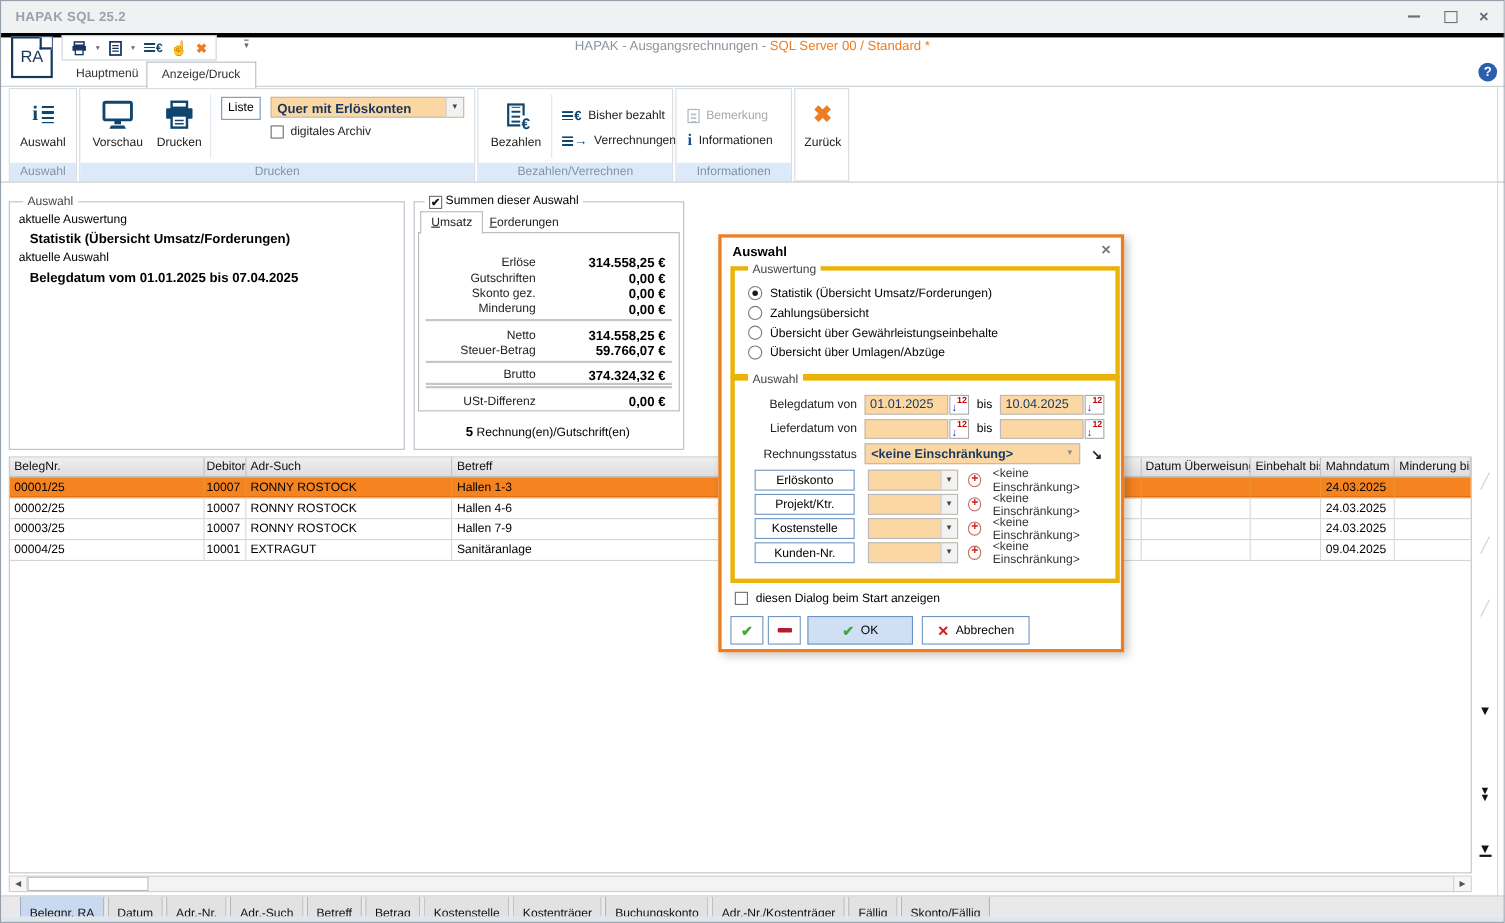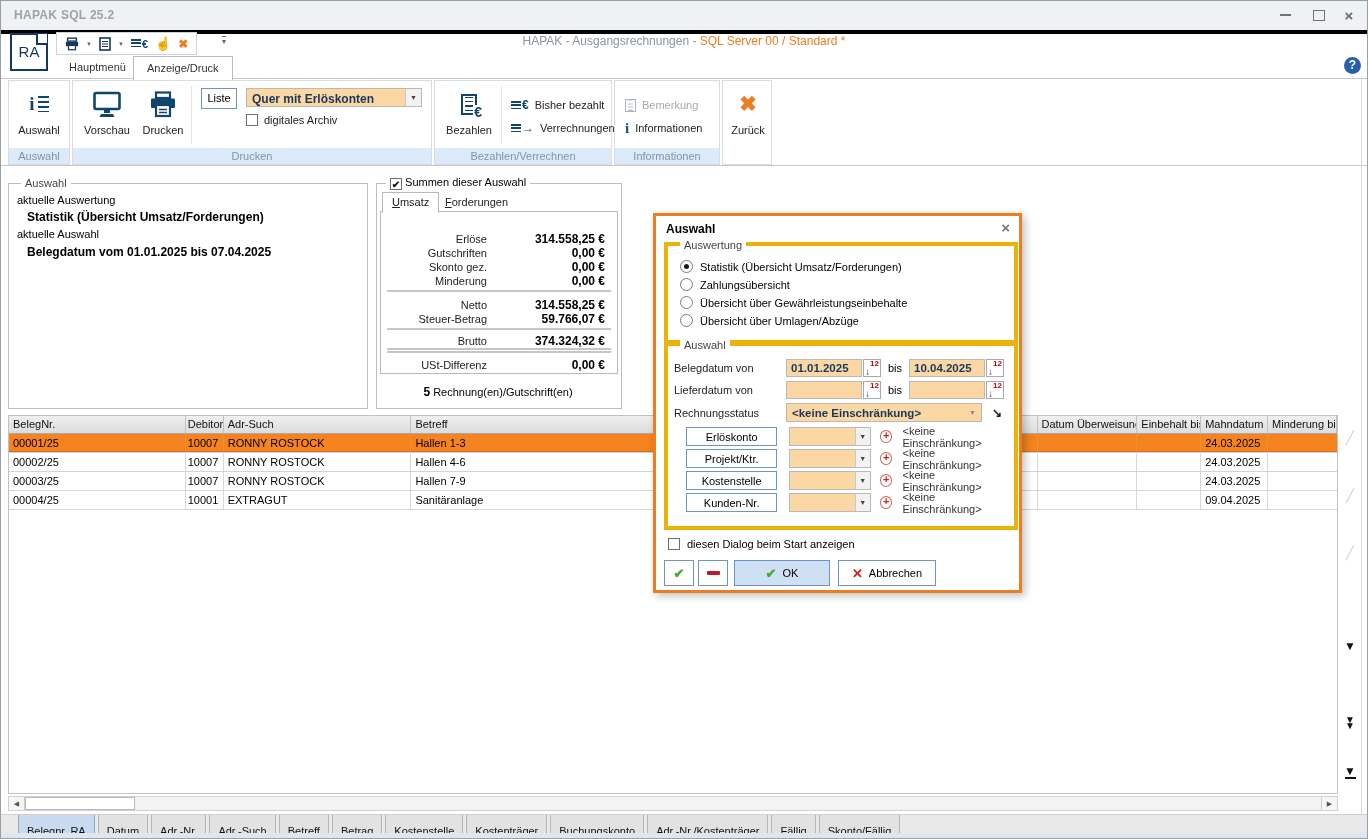--- a/index.html
+++ b/index.html
@@ -100,22 +100,22 @@
   
   #dialog{position:absolute;left:653px;top:213px;width:369px;height:380px;background:#fff;border:3px solid #ED7D21;box-sizing:border-box;z-index:100;box-shadow:3px 3px 8px rgba(0,0,0,.25)}
   #dialog .dtitle{position:absolute;left:10px;top:6px;font-weight:bold;font-size:12px}
   #dialog .dclose{position:absolute;right:9px;top:3px;font-size:15px;font-weight:bold;color:#777}
   .dfs{position:absolute;border:4px solid #eab308}
   .dfs .legend{position:absolute;top:-7px;left:12px;background:#fff;padding:0 4px;color:#444}
   .radio{display:inline-block;width:13px;height:13px;border:1px solid #7a7a7a;border-radius:50%;background:#fff;box-sizing:border-box;position:relative;flex:none}
   .radio.on::after{content:"";position:absolute;left:3px;top:3px;width:5px;height:5px;border-radius:50%;background:#1a1a1a}
   .rrow{position:absolute;left:12px;display:flex;align-items:center;gap:7px;height:15px}
   .frow{position:absolute;left:6px;height:19px;display:flex;align-items:center}
-  .flabel{width:112px;padding-right:7px;box-sizing:border-box;color:#222}
-  .dinput{width:76px;height:18px;background:#FBD7A3;border:1px solid #b9b9b9;box-sizing:border-box;font-weight:bold;color:#17375E;line-height:16px;padding-left:4px;font-size:11.5px}
+  .flabel{width:112px;text-align:right;padding-right:7px;box-sizing:border-box;color:#222}
+  .dinput{width:76px;height:18px;background:#FBD7A3;border:1px solid #b9b9b9;box-sizing:border-box;font-weight:normal;color:#17375E;line-height:16px;padding-left:4px;font-size:11.5px}
   .calbtn{width:18px;height:18px;border:1px solid #a9a9a9;background:#fff;box-sizing:border-box;position:relative;margin-left:1px}
   .calbtn .n{position:absolute;right:1px;top:0;font-size:8px;font-weight:bold;color:#c30000;line-height:8px}
   .calbtn .a{position:absolute;left:1px;bottom:0;font-size:10px;font-weight:bold;color:#2233cc;line-height:9px}
   .catbtn{width:94px;height:19px;border:1px solid #7096c0;background:#fff;text-align:center;line-height:18px;box-sizing:border-box}
   .scombo{width:84px;height:19px;background:#FBD7A3;border:1px solid #b9b9b9;box-sizing:border-box;display:flex;align-items:center}
   .scombo .aseg{margin-left:auto;width:14px;align-self:stretch;background:#f2f2f2;border-left:1px solid #c8c8c8;display:flex;align-items:center;justify-content:center;font-size:7px;color:#444}
   .pluscirc{display:inline-block;width:13px;height:13px;border:1.5px solid #c96a5a;border-radius:50%;box-sizing:border-box;color:#c22;font-weight:bold;font-size:11px;line-height:9px;text-align:center}
   .nofilter{color:#333}
   .diag{font-weight:bold;color:#222;font-size:12px}
   .dbtn{position:absolute;top:344px;height:26px;border:1px solid #7096c0;background:#fff;box-sizing:border-box;display:flex;align-items:center;justify-content:center;gap:6px}

